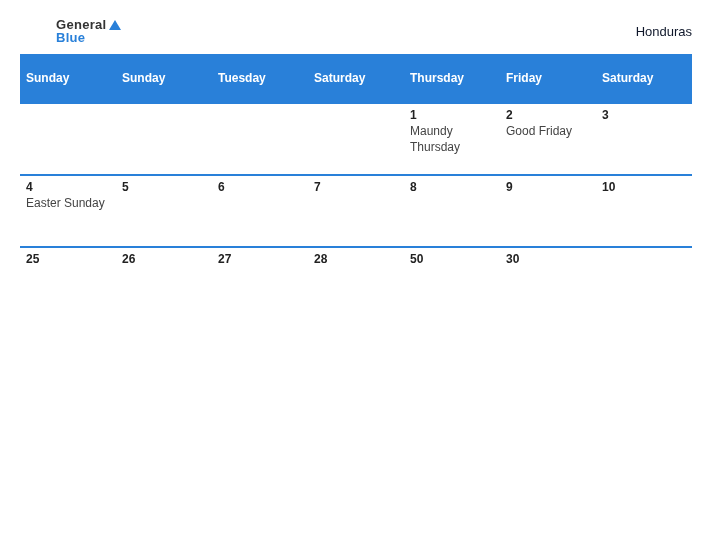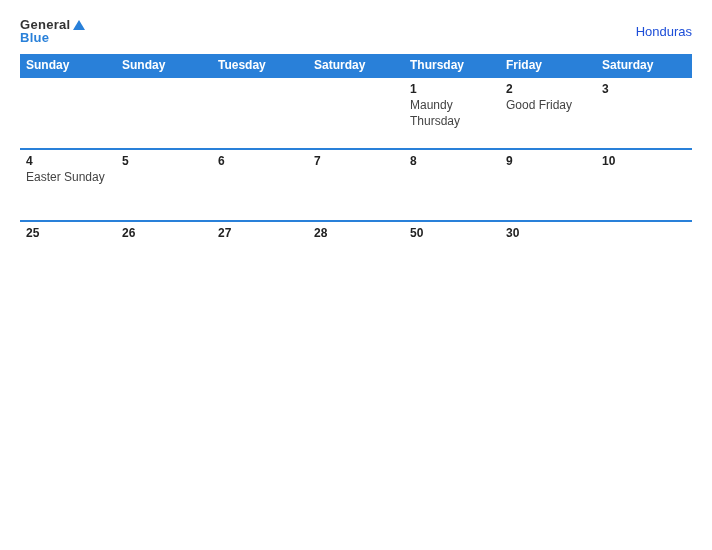--- a/index.html
+++ b/index.html
@@ -15,20 +15,21 @@
       height: 550px;
       background: #fff;
       padding: 18px 20px 12px 20px;
     }
     
     .header {
       display: flex;
       align-items: center;
       justify-content: space-between;
       margin-bottom: 10px;
+      margin-left: 36px;
     }
     .logo {
       display: flex;
       flex-direction: column;
       align-items: flex-start;
       line-height: 1;
     }
     .logo-general {
       font-size: 13px;
       font-weight: bold;
@@ -55,37 +56,37 @@
     .month-title {
       font-size: 28px;
       font-weight: 400;
       color: #222;
       letter-spacing: 1px;
       text-align: center;
       flex: 1;
     }
     .country-label {
       font-size: 13px;
-      color: #1d4ed8;
+      color: #0f172a;
       text-align: right;
       min-width: 80px;
     }
     
     .cal-table {
       width: 100%;
       border-collapse: collapse;
     }
     .cal-table thead tr {
       background: #2980d9;
     }
     .cal-table thead th {
       color: #fff;
       font-size: 12px;
       font-weight: 600;
-      padding: 4px 6px;
+      padding: 17px 6px;
       text-align: left;
       border: none;
     }
     .cal-table tbody tr {
       border-top: 2px solid #2980d9;
     }
     .cal-table tbody td {
       vertical-align: top;
       padding: 4px 6px 2px 6px;
       height: 72px;

